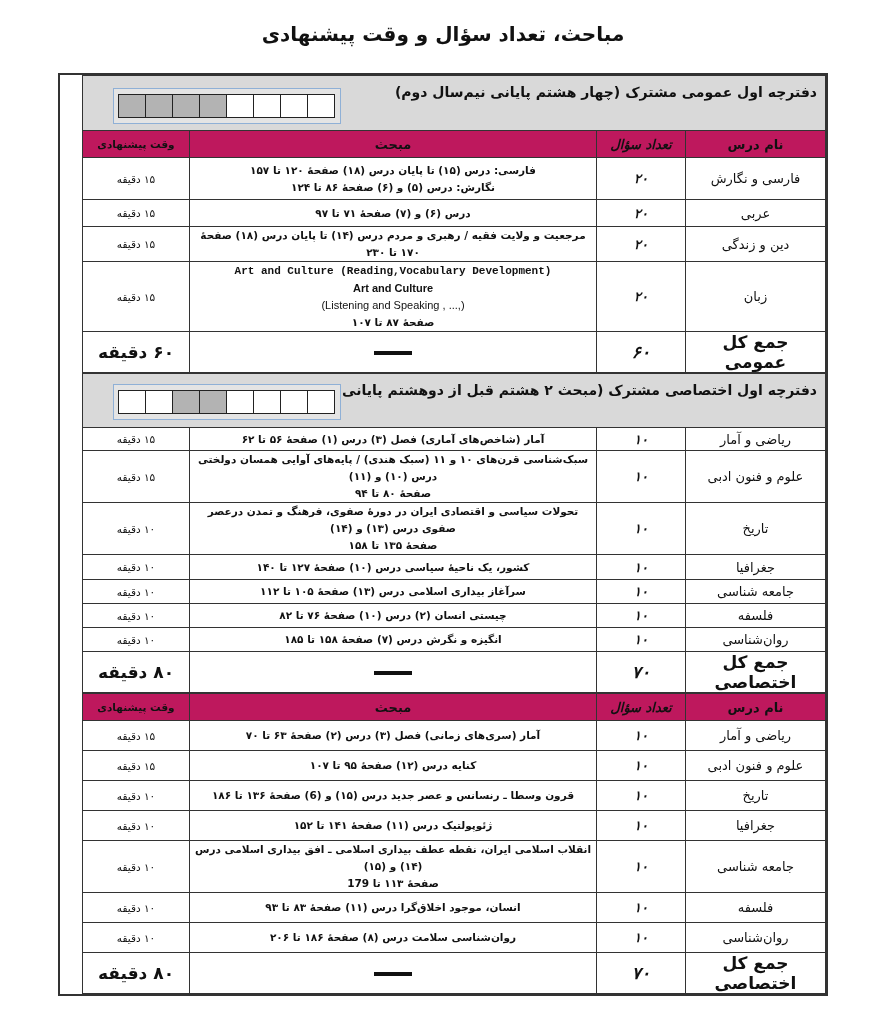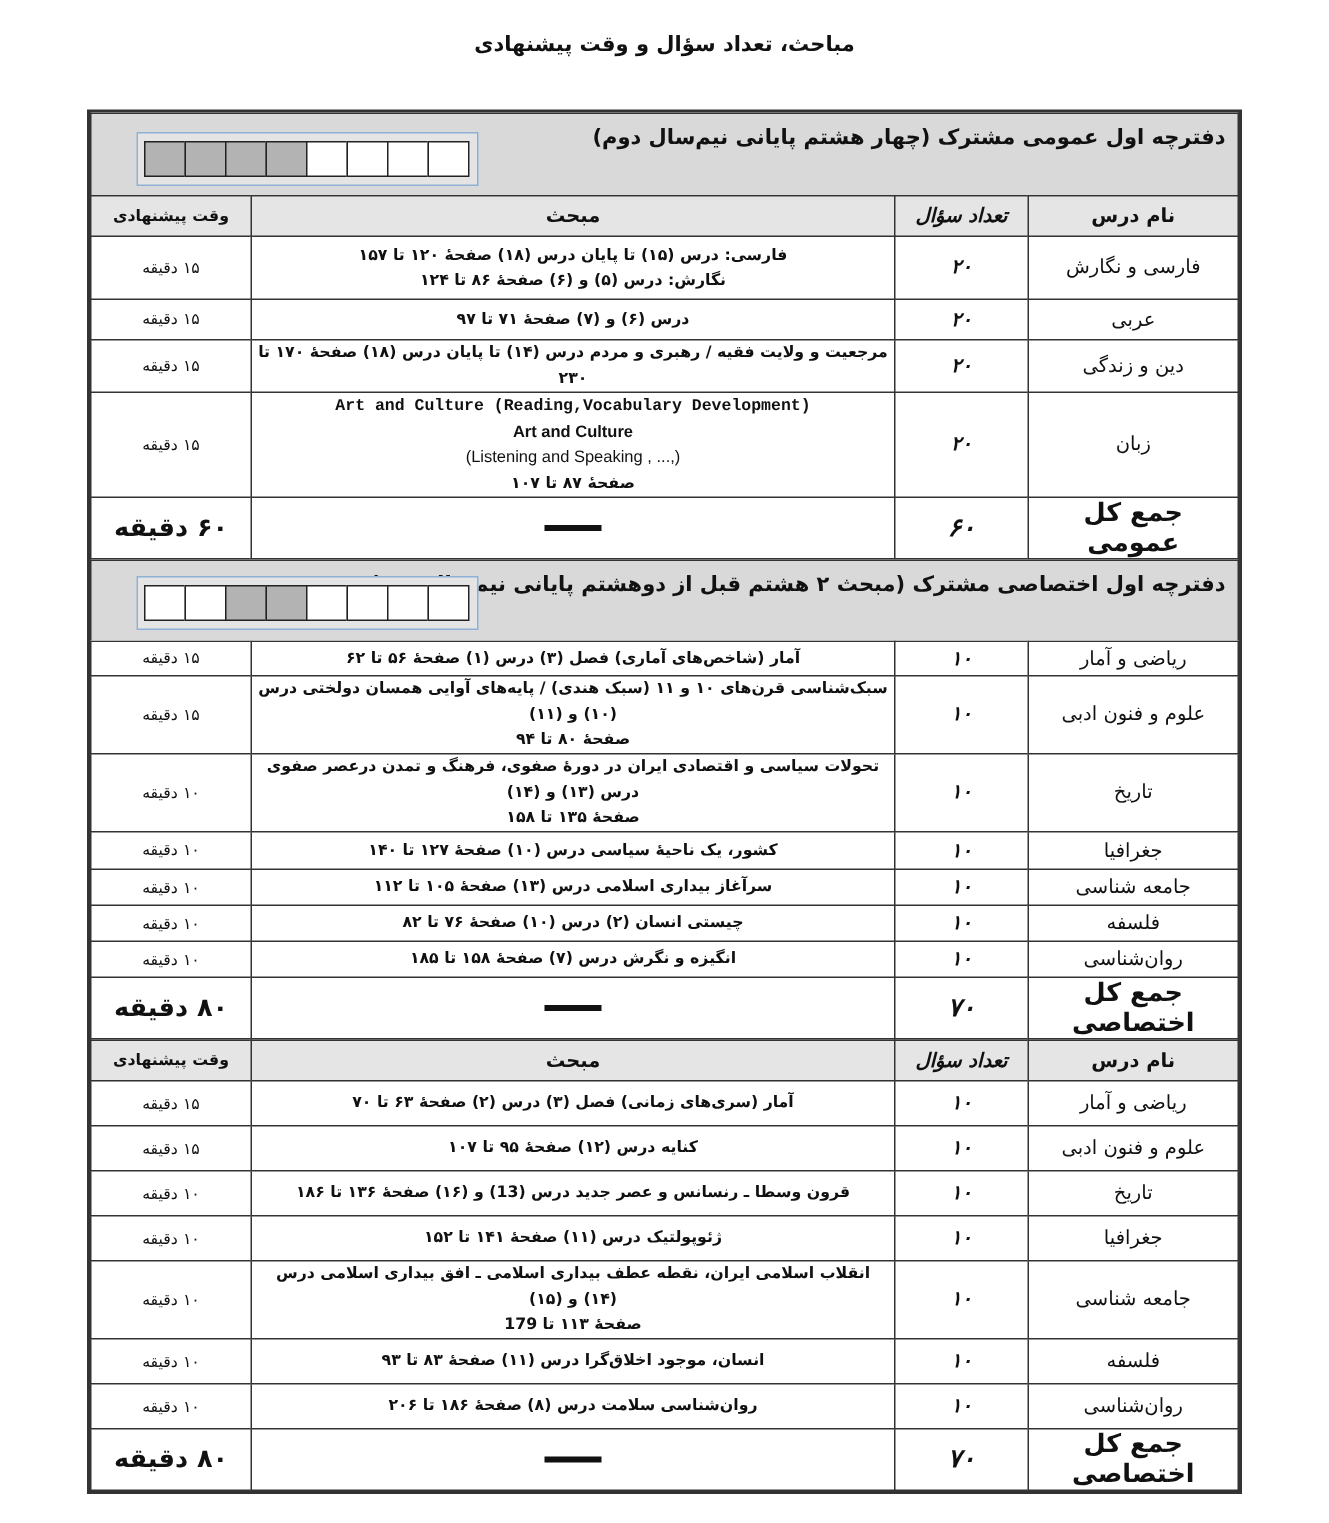--- a/index.html
+++ b/index.html
@@ -1,25 +1,25 @@
 <!DOCTYPE html>
 <html><head>
 <meta charset="utf-8">
 <style>
   html, body { margin:0; padding:0; background:#ffffff; }
   body { width:886px; height:1015px; position:relative; font-family:"DejaVu Sans", sans-serif; color:#111; overflow:hidden; }
-  .title { position:absolute; top:22px; left:0; width:886px; text-align:center; font-weight:bold; font-size:14px; direction:rtl; }
-  .frame { position:absolute; left:58px; top:73px; width:770px; border:2px solid #333; box-sizing:border-box; direction:rtl; }
+  .title { position:absolute; top:22px; left:0; width:886px; text-align:center; font-weight:bold; font-size:20px; direction:rtl; }
+  .frame { position:absolute; left:58px; top:73px; width:770px; border:2px solid #333; box-sizing:border-box; direction:rtl;padding-left:22px; }
   table { border-collapse:collapse; width:100%; table-layout:fixed; direction:rtl; }
   td, th { border:1px solid #333; text-align:center; vertical-align:middle; padding:0 4px; }
   .c-name { width:131px; font-size:13px; }
   .c-count { width:80px; font-size:13px; font-weight:bold;font-style:italic; }
   .c-topic { font-size:10.5px; font-weight:bold; line-height:17px;margin-top:40px; }
   .c-time { width:98px; font-size:10.5px; }
-  th { background:#e5e5e5; font-size:13px; font-weight:bold; height:26px; }
+  th { background:#be185d; font-size:13px; font-weight:bold; height:26px; }
   .sec-head { background:#d9d9d9; position:relative; border:1px solid #333; border-bottom:none; }
   .sec-title { font-weight:bold; font-size:14px; position:absolute; right:8px; top:8px; white-space:nowrap; }
   .prog { position:absolute; display:flex; direction:ltr; border:1.5px solid #8fb0d6; padding:5px; background:#e4e4e4; }
   .prog .cell { width:28px; height:24px; border:1px solid #222; background:#fff; margin-left:-1px; box-sizing:border-box; }
   .prog .cell.on { background:#b3b3b3; }
   .total td { font-weight:bold; font-size:17px;margin-top:16px; }
   .dash { display:inline-block; width:38px; height:4px; background:#111; vertical-align:middle; }
   .en { font-family:"Liberation Sans", sans-serif; font-weight:bold; font-size:11px; }
   .en.reg { font-weight:normal; }
 </style>
@@ -207,21 +207,21 @@
           <td class="c-count">۱۰</td>
           <td class="c-topic">
             <div>کنایه درس (۱۲) صفحهٔ ۹۵ تا ۱۰۷</div>
           </td>
           <td class="c-time">۱۵ دقیقه</td>
         </tr>
         <tr style="height: 30px;">
           <td class="c-name">تاریخ</td>
           <td class="c-count">۱۰</td>
           <td class="c-topic">
-            <div>قرون وسطا ـ رنسانس و عصر جدید درس (13) و (۱۶) صفحهٔ ۱۳۶ تا ۱۸۶</div>
+            <div>قرون وسطا ـ رنسانس و عصر جدید درس (۱۵) و (6) صفحهٔ ۱۳۶ تا ۱۸۶</div>
           </td>
           <td class="c-time">۱۰ دقیقه</td>
         </tr>
         <tr style="height: 30px;">
           <td class="c-name">جغرافیا</td>
           <td class="c-count">۱۰</td>
           <td class="c-topic">
             <div>ژئوپولتیک درس (۱۱) صفحهٔ ۱۴۱ تا ۱۵۲</div>
           </td>
           <td class="c-time">۱۰ دقیقه</td>

